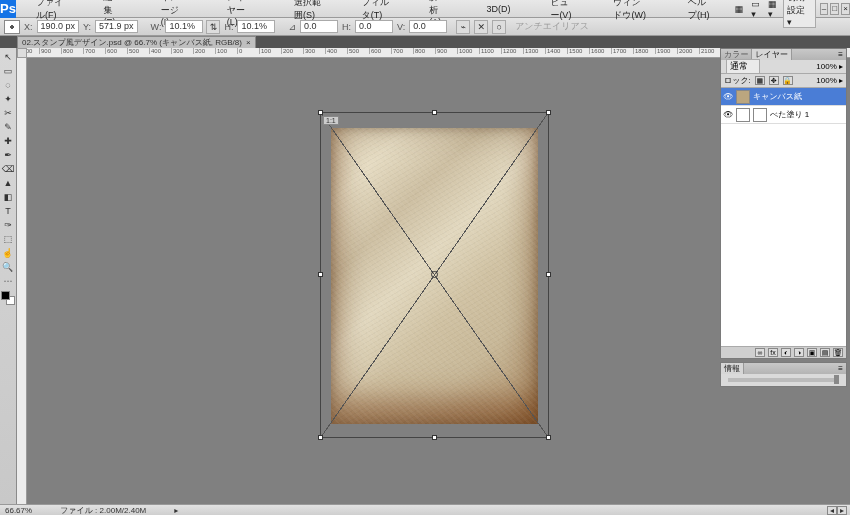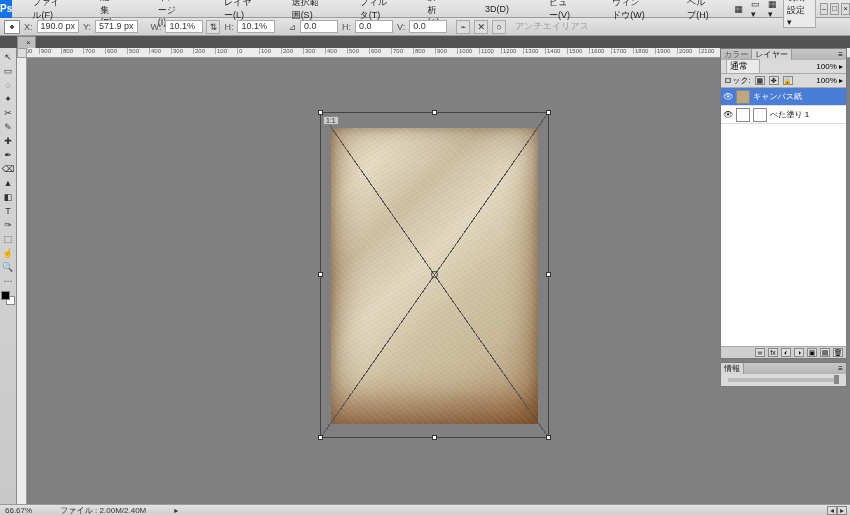--- a/index.html
+++ b/index.html
@@ -1,20 +1,20 @@
 <!DOCTYPE html>
 <html><head>
 <meta charset="utf-8">
 <style>
   * { box-sizing: border-box; margin: 0; padding: 0; font-family: "MS Gothic", "Meiryo", sans-serif; }
   body { width: 850px; height: 515px; background: #535353; overflow: hidden; position: relative; }
 
   
   .menubar { height: 18px; background: linear-gradient(#e8e8e8,#d8d8d8); border-bottom: 1px solid #9a9a9a; display: flex; align-items: center; font-size: 9px; color: #222; }
-  .ps-logo { width: 18px; height: 18px; background: #1473e6; color: #fff; display: flex; align-items: center; justify-content: center; font-size: 10px; font-weight: bold; }
+  .ps-logo { width: 18px; height: 18px; background: #1473e6; color: #fff; display: flex; align-items: center; justify-content: center; font-size: 13px; font-weight: bold; }
   .menu-item { padding: 0 20px; cursor: default; }
   .menubar-right { margin-left: auto; display: flex; align-items: center; }
   .br-btn { padding: 0 4px; font-size: 9px; }
   .dd { background: #eaeaea; border: 1px solid #aaa; font-size: 9px; padding: 0 3px; margin: 0 2px; }
   .win-btn { width: 14px; height: 12px; border: 1px solid #999; background: #ddd; margin-left: 2px; display:flex; align-items:center; justify-content:center; font-size:8px;}
 
   
   .optbar { height: 18px; background: linear-gradient(#e4e4e4,#d0d0d0); border-bottom: 1px solid #9a9a9a; display: flex; align-items: center; font-size: 9px; color: #333; padding-left: 4px; gap: 3px;}
   .opt-swatch { width: 16px; height: 14px; border: 1px solid #888; background: #fff radial-gradient(circle at 50% 50%, #555 2px, transparent 2px); }
   .opt-val { background: #fff; border: 1px solid #aaa; padding: 0 3px; min-width: 38px; height: 13px; line-height:11px;}
@@ -128,20 +128,21 @@
   <span class="confirm-icons">
     <span class="opt-icon">⌁</span>
     <span class="opt-icon">✕</span>
     <span class="opt-icon">○</span>
   </span>
   <span style="margin-left:6px; color:#999">アンチエイリアス</span>
 </div>
 
 <div class="tabstrip">
   <div class="doc-tab">
+    <span>02.スタンプ風デザイン.psd @ 66.7% (キャンバス紙, RGB/8)</span>
     <span class="x">×</span>
   </div>
 </div>
 
 <div class="ruler-h" id="ruler-h"><span>1000</span><span>900</span><span>800</span><span>700</span><span>600</span><span>500</span><span>400</span><span>300</span><span>200</span><span>100</span><span>0</span><span>100</span><span>200</span><span>300</span><span>400</span><span>500</span><span>600</span><span>700</span><span>800</span><span>900</span><span>1000</span><span>1100</span><span>1200</span><span>1300</span><span>1400</span><span>1500</span><span>1600</span><span>1700</span><span>1800</span><span>1900</span><span>2000</span><span>2100</span><span>2200</span><span>2300</span><span>2400</span><span>2500</span><span>2600</span><span>2700</span></div>
 <div class="ruler-v"></div>
 <div class="ruler-corner"></div>
 
 <div class="toolbox" id="toolbox">
     <div class="tool">↖</div>

